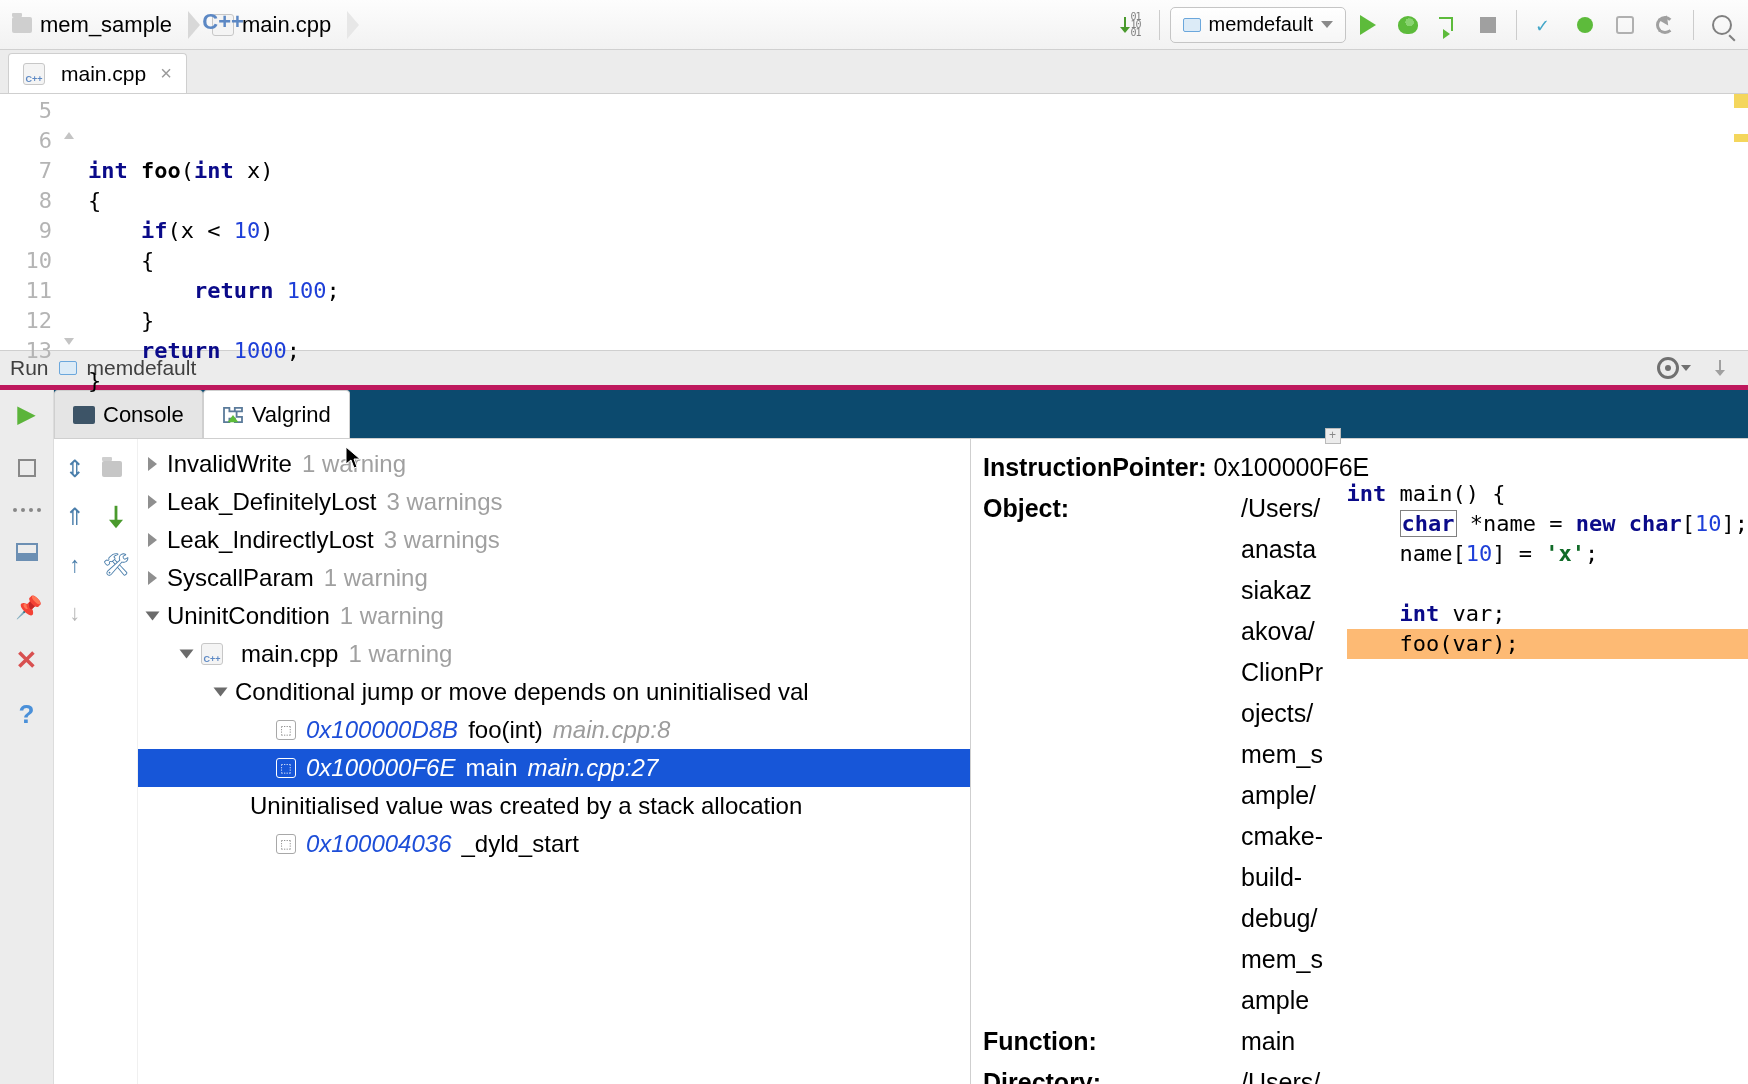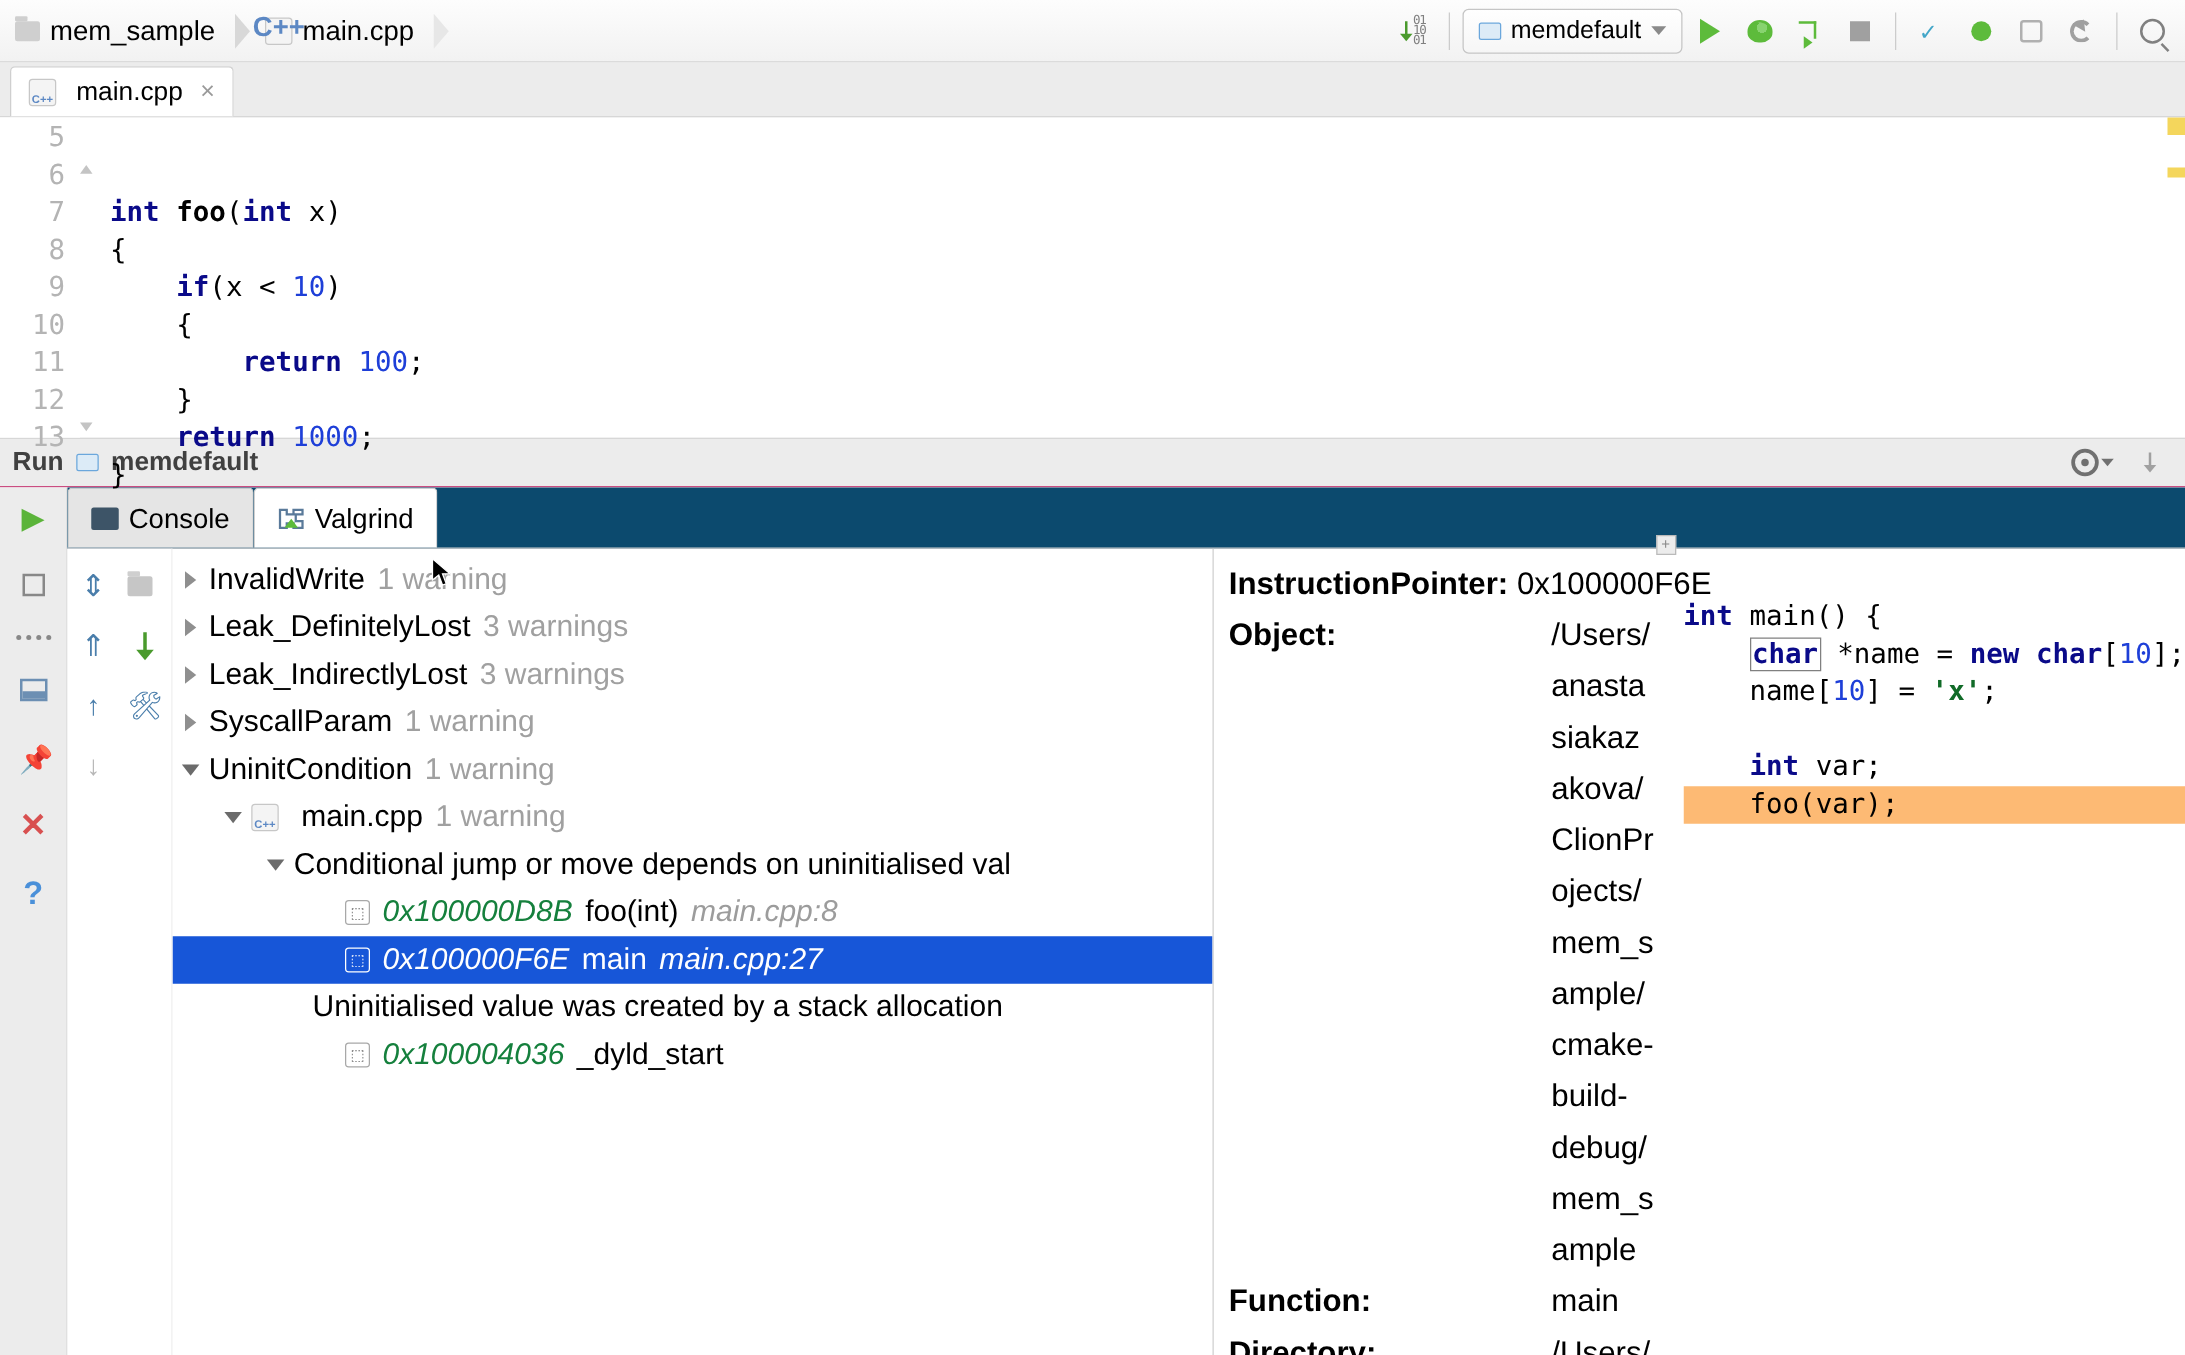--- a/index.html
+++ b/index.html
@@ -120,24 +120,23 @@
   }
   .kw { color:#0a0a89; font-weight:bold; }
   .fn { font-weight:bold; }
   .num { color:#1e3fd8; }
   .ed-stripe { position:absolute; right:0; top:0; width:14px; height:100%; }
   .ed-stripe .mark { position:absolute; left:0; width:100%; height:8px; background:#f4d65c; }
   .ed-stripe .mark.top { top:0; height:14px;}
 
   
   .run-hdr {
-    height:40px; background:#ececec; border-top:1px solid #cfcfcf; border-bottom:1px solid #be185d;
+    height:40px; background:#ececec; border-top:1px solid #cfcfcf; border-bottom:5px solid #be185d;
     display:flex; align-items:center; padding:0 10px; gap:10px; font-size:21px;
     color:#404040;
-    font-weight:bold;
   }
   .run-hdr .spacer { flex:1; }
 
   
   .run-body { display:flex; height:694px; background:#ffffff; }
 
   .run-left-strip { width:54px; background:#ececec; border-right:1px solid #dcdcdc;
     display:flex; flex-direction:column; align-items:center; padding-top:10px; gap:26px; }
   .rl-icon { width:28px; height:28px; display:flex;align-items:center;justify-content:center;}
   .ico-restart { font-size:24px; color:#5bb43a; position:relative;}
@@ -185,21 +184,21 @@
   .tree-row.sel { background:#1756d8; color:#fff; }
   .tree-row.sel .addr { color:#fff; }
   .tree-row.sel .func { color:#fff; }
   .tree-row.sel .loca { color:#fff; }
   .tog { width:0;height:0; border-top:7px solid transparent; border-bottom:7px solid transparent; border-left:9px solid #8f8f8f;}
   .tog.open { transform:rotate(90deg); border-left-color:#6b6b6b;}
   .ind1 { padding-left:44px; }
   .ind2 { padding-left:78px; }
   .ind3 { padding-left:112px; }
   .ind3b { padding-left:138px; }
-  .addr { color:#15803d; font-style:italic; }
+  .addr { color:#1d4ed8; font-style:italic; }
   .func { }
   .loca { color:#9c9c9c; font-style:italic; }
   .stack-ico { width:20px;height:20px;border:1px solid #a8a8a8;border-radius:3px;display:inline-flex;align-items:center;justify-content:center;font-size:12px;color:#6a6a6a;}
 
   .detail-pane {
     flex:1; border-left:1px solid #cfcfcf; display:flex; 
   }
   .det-table { padding:8px 10px 4px 12px; font-size:25px; line-height:41px; }
   .det-row { display:flex; }
   .det-key { width:258px; font-weight:bold; }

